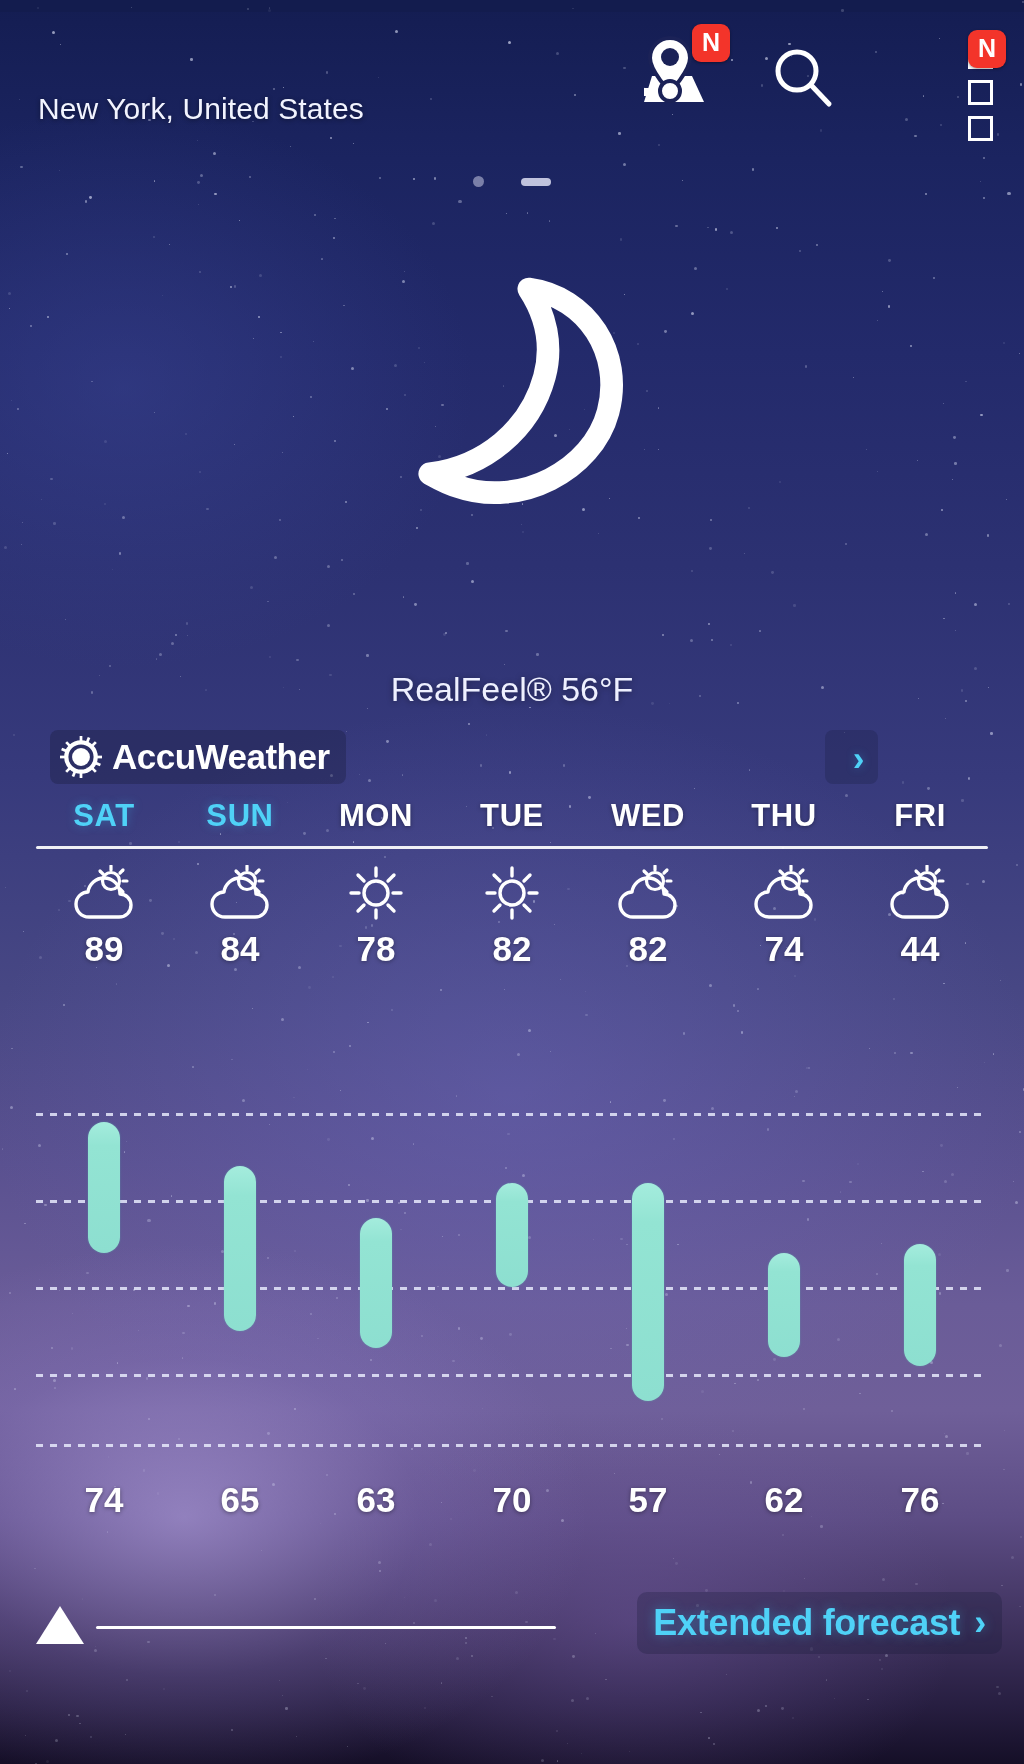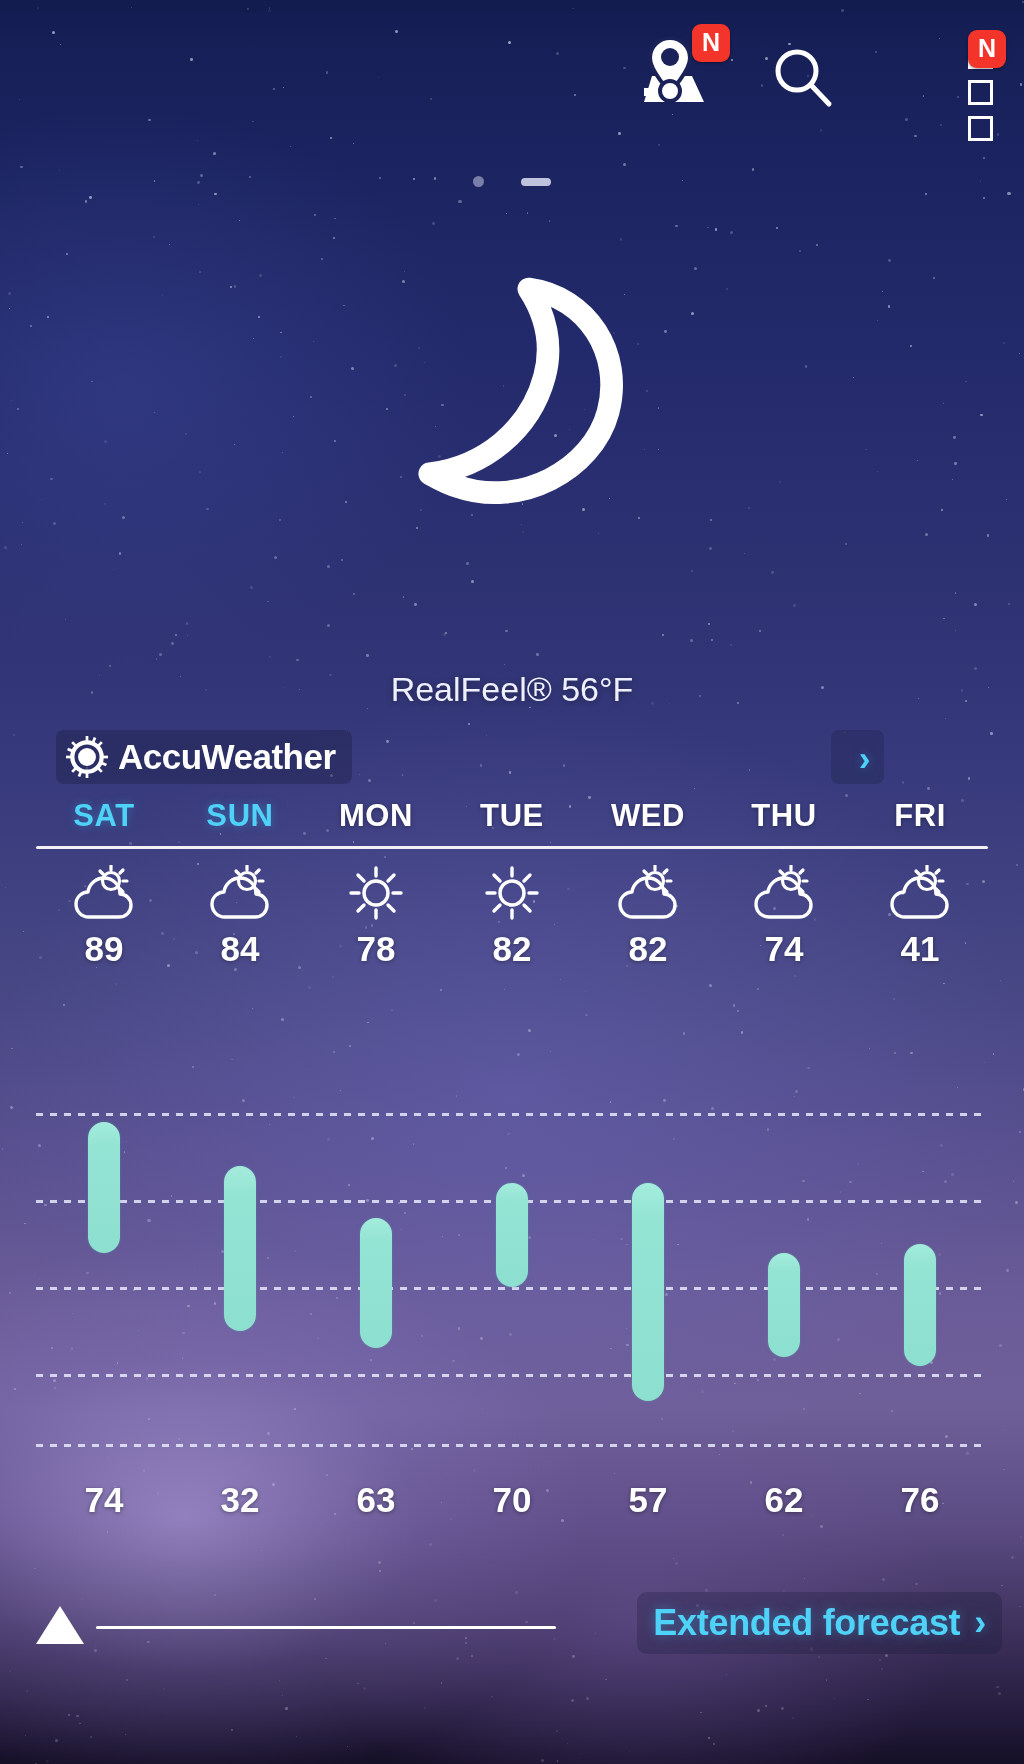--- a/index.html
+++ b/index.html
@@ -84,21 +84,21 @@
     position:absolute;top:620px;left:0;width:1024px;text-align:center;
     font-size:34px;color:#eef0ff;text-shadow:0 1px 6px rgba(0,0,0,.4);
   }
   .hilo .sep{display:inline-block;margin:0 20px;color:#ffffff;font-weight:300;}
   .realfeel{
     position:absolute;top:670px;left:0;width:1024px;text-align:center;
     font-size:34px;color:#eef0ff;text-shadow:0 1px 6px rgba(0,0,0,.4);
   }
 
   
-  .awrow{position:absolute;top:730px;left:16px;width:892px;height:60px;}
+  .awrow{position:absolute;top:730px;left:10px;width:892px;height:60px;}
   .aw{
     position:absolute;left:40px;top:0;height:54px;display:flex;align-items:center;
     background:rgba(20,22,50,.30);border-radius:8px;padding:0 16px 0 10px;
   }
   .aw-name{font-size:35px;font-weight:700;color:#ffffff;letter-spacing:-.5px;margin-left:10px;}
   .hourly{
     position:absolute;right:24px;top:0;height:54px;display:flex;align-items:center;
     background:rgba(20,22,50,.22);border-radius:8px;padding:0 14px;
   }
   .hourly span{font-size:35px;font-weight:700;color:#4fd2f7;letter-spacing:-.4px;
@@ -773,20 +773,21 @@
       <i style="left:11.2px;top:399.8px;width:1.1px;height:1.1px;opacity:0.16"></i>
       <i style="left:239.1px;top:219.5px;width:1.4px;height:1.4px;opacity:0.67"></i>
       <i style="left:714.6px;top:227.8px;width:2.9px;height:2.9px;opacity:0.67"></i>
       <i style="left:252.4px;top:120.6px;width:1.2px;height:1.2px;opacity:0.27"></i>
       <i style="left:726.2px;top:1674.4px;width:1.1px;height:1.1px;opacity:0.22"></i>
       <i style="left:865.9px;top:449.4px;width:1.0px;height:1.0px;opacity:0.28"></i>
     </div>
   <div class="statusbar"></div>
 
   <div class="header">
+    <div class="region">New York, United States</div>
 
     <div class="hdr-icons">
 
       <div class="hicon map">
         <svg width="78" height="74" viewBox="0 0 78 74" aria-hidden="true">
           <path d="M20 40 L12 66 L72 66 L60 40 Z" fill="#ffffff"></path>
           <path d="M12 52 L34 52 L34 60 L12 60 Z" fill="#ffffff"></path>
           <path d="M38 2 C27 2 18 11 18 22 C18 35 38 56 38 56 C38 56 58 35 58 22 C58 11 49 2 38 2 Z" fill="#ffffff" stroke="#1b2257" stroke-width="4"></path>
           <circle cx="38" cy="21" r="9" fill="#1b2257"></circle>
           <circle cx="38" cy="55" r="10" fill="#ffffff" stroke="#1b2257" stroke-width="4"></circle>
@@ -977,21 +978,21 @@
         <div class="col">
           <div class="hi">82</div>
         </div>
         <div class="col">
           <div class="hi">82</div>
         </div>
         <div class="col">
           <div class="hi">74</div>
         </div>
         <div class="col">
-          <div class="hi">41</div>
+          <div class="hi">44</div>
         </div>
       </div>
   </div>
 
   <div class="chart">
     <div class="grid" id="gridlines">
         <div class="gl" style="top:17.4px"></div>
         <div class="gl" style="top:104.4px"></div>
         <div class="gl" style="top:191.4px"></div>
         <div class="gl" style="top:278.4px"></div>
@@ -1017,21 +1018,21 @@
           <div class="bar" style="top:156.6px;height:104.4px"></div>
         </div>
         <div class="bcol">
           <div class="bar" style="top:147.9px;height:121.8px"></div>
         </div>
       </div>
   </div>
 
   <div class="lows" id="lows-row">
       <div class="lo">74</div>
-      <div class="lo">32</div>
+      <div class="lo">65</div>
       <div class="lo">63</div>
       <div class="lo">70</div>
       <div class="lo">57</div>
       <div class="lo">62</div>
       <div class="lo">76</div>
     </div>
 
   <div class="bottom">
     <div class="tri"></div>
     <div class="bline"></div>

